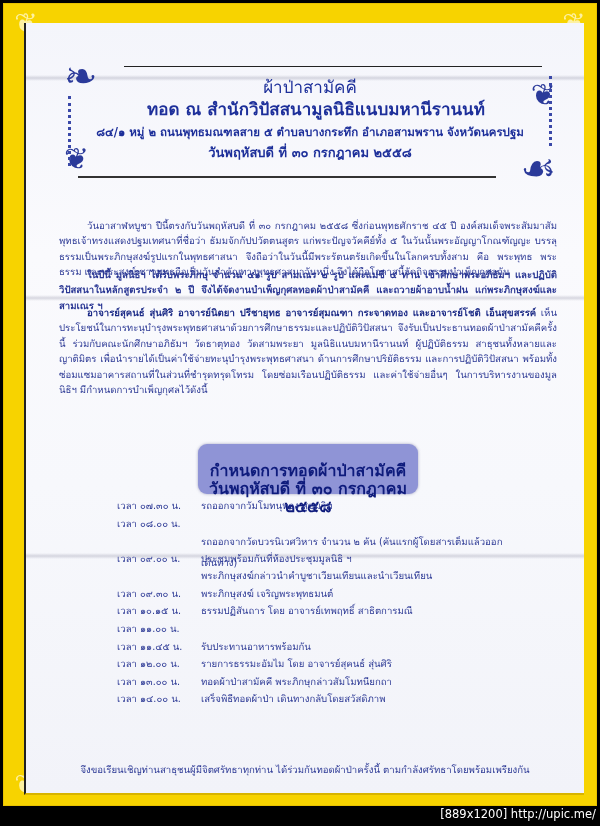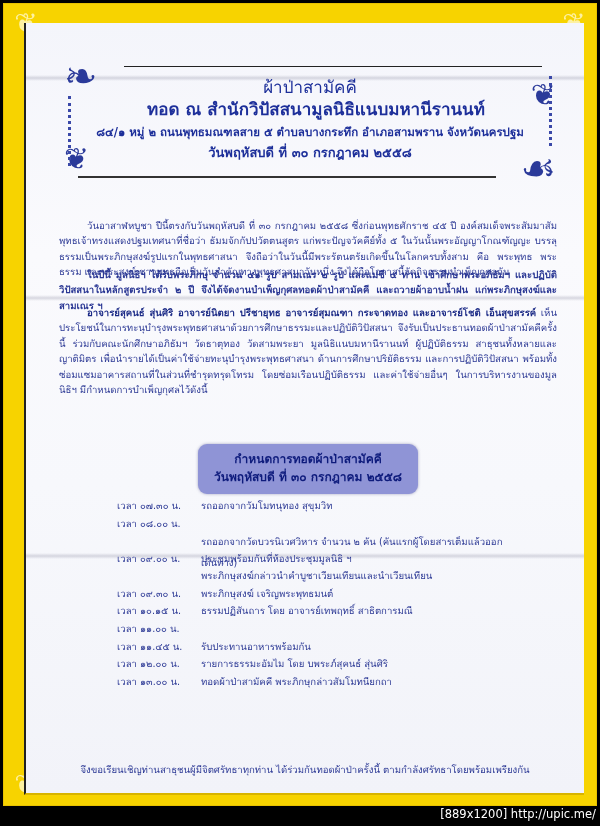--- a/index.html
+++ b/index.html
@@ -64,22 +64,22 @@
   .para b { color: #1b2a86; }
   .p1 { top: 195px; }
   .p2 { top: 264px; font-weight: bold; }
   .p3 { top: 297px; }
 
   
   .sched-box {
     position: absolute; left: 172px; top: 421px; width: 220px; height: 50px;
     background: #8f94d6; border-radius: 9px;
     box-shadow: 0 0 3px rgba(80,80,140,.5);
-    text-align: center; color: #0e1b7c; font-weight: bold; font-size: 12px; line-height: 18px;
-    padding-top: 6px;
+    text-align: center; color: #0e1b7c; font-weight: bold; font-size: 16px; line-height: 18px;
+    padding-top: 18px;
   }
 
   .schedule { position: absolute; left: 111px; top: 493px; width: 400px; color: #2a3794; font-size: 9.6px; }
   .row { display: flex; height: 17.6px; line-height: 17.6px; }
   .row .t { width: 84px; flex: none; }
   .row .d { flex: 1; white-space: nowrap; }
   .row.wrap .d { white-space: normal; line-height: 21px; margin-top: 16px; }
 
   .closing { position: absolute; left: 0; right: 0; top: 758px; text-align: center;
     color: #2a3794; font-size: 9.6px; }
@@ -159,25 +159,29 @@
         </div>
       <div class="row">
           <span class="t">เวลา ๑๑.๐๐ น.</span>
         </div>
       <div class="row">
           <span class="t">เวลา ๑๑.๔๕ น.</span>
           <span class="d">รับประทานอาหารพร้อมกัน</span>
         </div>
       <div class="row">
           <span class="t">เวลา ๑๒.๐๐ น.</span>
-          <span class="d">รายการธรรมะอัมไม โดย บพระภ์สุคนธ์ สุ่นศิริ</span>
+          <span class="d">รายการธรรมะอัมไม โดย อาจารย์สุคนธ์ สุ่นศิริ</span>
         </div>
       <div class="row">
           <span class="t">เวลา ๑๓.๐๐ น.</span>
           <span class="d">ทอดผ้าป่าสามัคคี พระภิกษุกล่าวสัมโมทนียกถา</span>
+        </div>
+      <div class="row">
+          <span class="t">เวลา ๑๔.๐๐ น.</span>
+          <span class="d">เสร็จพิธีทอดผ้าป่า เดินทางกลับโดยสวัสดิภาพ</span>
         </div>
     </div>
 
     <div class="closing" style="top:739px">จึงขอเรียนเชิญท่านสาธุชนผู้มีจิตศรัทธาทุกท่าน ได้ร่วมกันทอดผ้าป่าครั้งนี้ ตามกำลังศรัทธาโดยพร้อมเพรียงกัน</div>
   </div>
 </div>
 
 <div class="watermark">[889x1200] http://upic.me/</div>
 
 </body></html>

